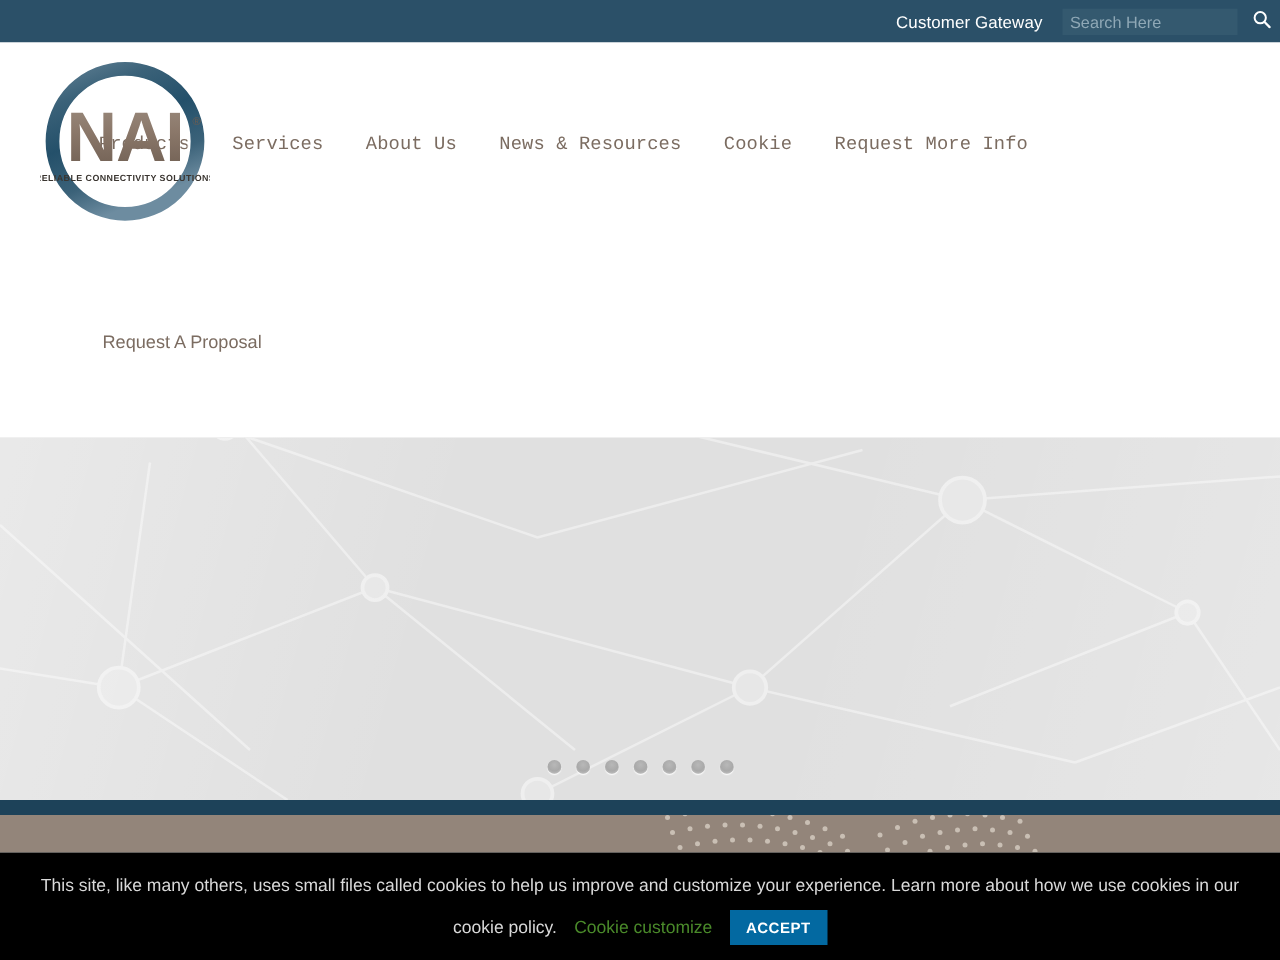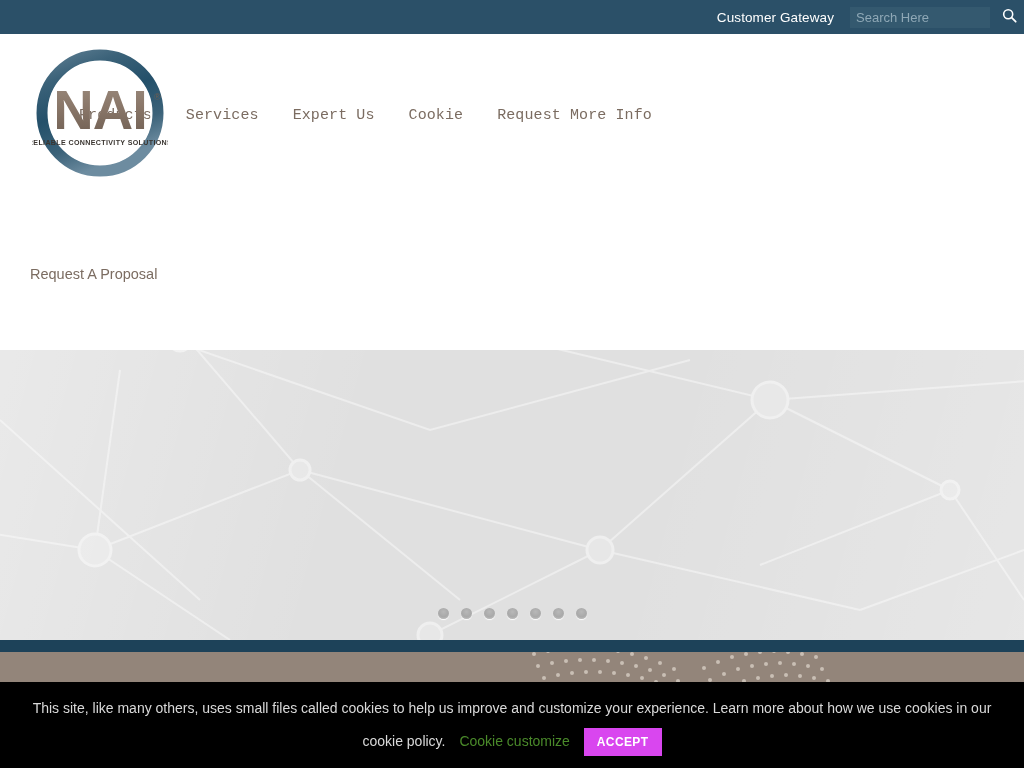--- a/index.html
+++ b/index.html
@@ -59,21 +59,21 @@
     display:block;
     color:#7b6c61; font-size:15px; text-decoration:none;
     padding:4px 17px; white-space:nowrap; letter-spacing:.1px;font-family:Liberation Mono, monospace;
   }
 
   
   .secondnav{
     position:absolute; left:0; top:225px; width:1024px; height:30px;
     display:flex; align-items:center;
   }
-  .secondnav-list{ display:flex; list-style:none; padding-left:30px;text-align:center; }
+  .secondnav-list{ display:flex; list-style:none; padding-left:82px;text-align:center; }
   .second-link{
     color:#7b6c61; font-size:14.5px; text-decoration:none; white-space:nowrap;
   }
 
   
   .hero{
     position:absolute; left:0; top:350px; width:1024px; height:290px;
     background:#e0e0e0;
     overflow:hidden;
   }
@@ -118,21 +118,21 @@
   .cookie-inner{
     text-align:center; line-height:33px;
     color:#d9d9d9; font-size:14px;
   }
   .cookie-text{ color:#d9d9d9; }
   .cookie-settings{
     color:#4a8a2a; text-decoration:none; cursor:pointer;
     margin:0 10px; font-size:14px;
   }
   .cookie-accept{
-    display:inline-block; background:#d946ef; color:#ffffff;
+    display:inline-block; background:#0369a1; color:#ffffff;
     border:0; cursor:pointer;
     font-family:"Liberation Sans", sans-serif;
     font-size:12px; font-weight:bold; letter-spacing:.4px;
     padding:7px 13px; vertical-align:middle;
   }
 </style>
 </head>
 <body>
 
 <div id="page">
@@ -157,21 +157,24 @@
 
     <nav class="mainnav">
       <ul class="nav-list">
         <li>
           <a class="nav-link" href="#">Products</a>
         </li>
         <li>
           <a class="nav-link" href="#">Services</a>
         </li>
         <li>
-          <a class="nav-link" href="#">Expert Us</a>
+          <a class="nav-link" href="#">About Us</a>
+        </li>
+        <li>
+          <a class="nav-link" href="#">News &amp; Resources</a>
         </li>
         <li>
           <a class="nav-link" href="#">Cookie</a>
         </li>
         <li>
           <a class="nav-link" href="#">Request More Info</a>
         </li>
       </ul>
     </nav>
 

